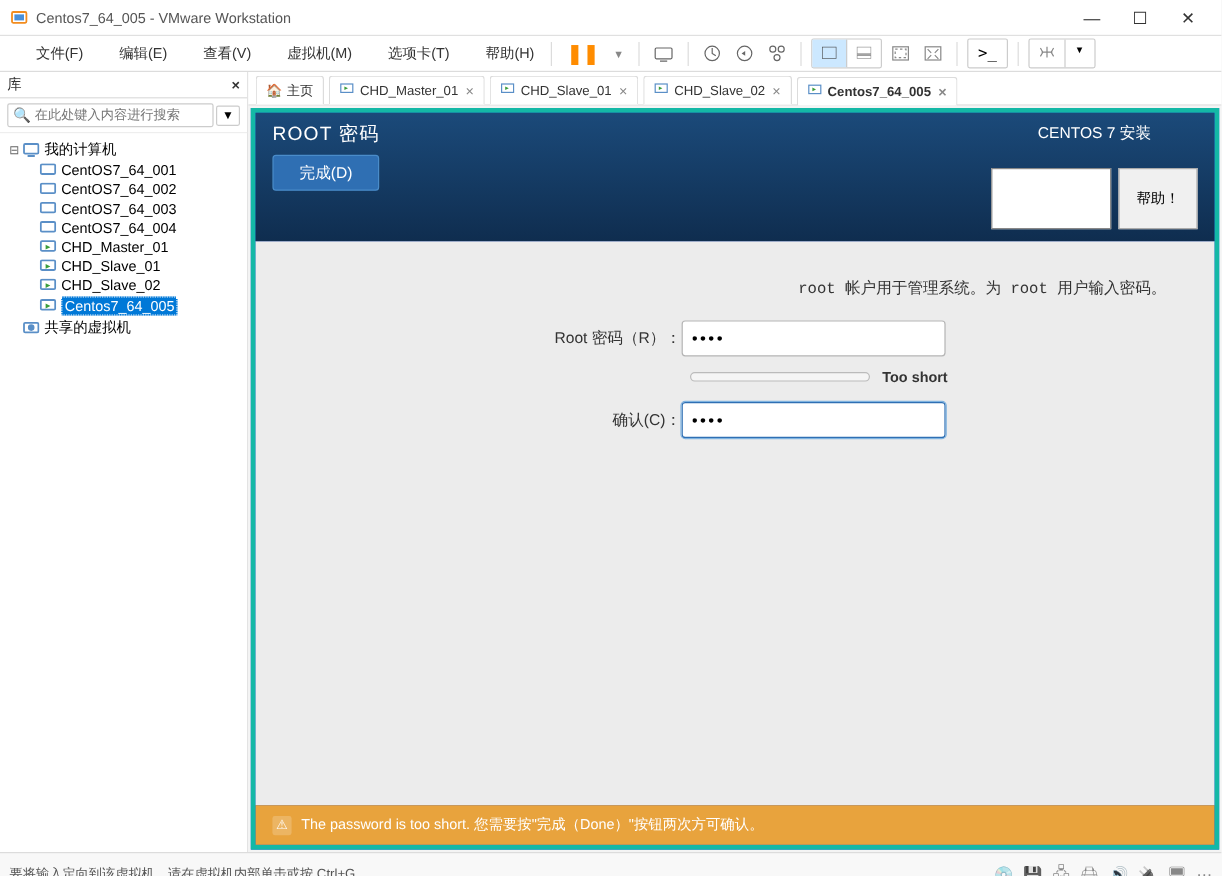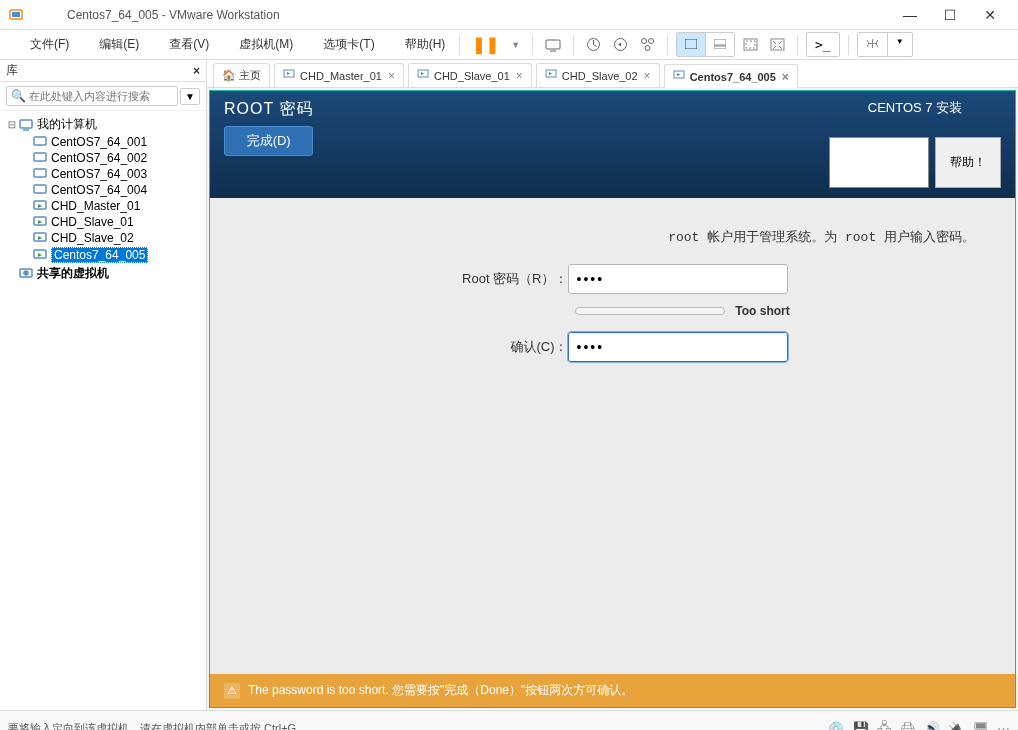--- a/index.html
+++ b/index.html
@@ -1,19 +1,19 @@
 <!DOCTYPE html>
 <html><head>
 <meta charset="utf-8">
 <style>
 * { margin: 0; padding: 0; box-sizing: border-box; font-family: "Microsoft YaHei", "Segoe UI", sans-serif; }
 body { width: 1018px; height: 730px; background: #fff; overflow: hidden; font-size: 12px; }
 
 
-.titlebar { height: 30px; display: flex; align-items: center; padding: 0 8px; border-bottom: 1px solid #e0e0e0; gap: 37px; }
+.titlebar { height: 30px; display: flex; align-items: center; padding: 0 8px; border-bottom: 1px solid #e0e0e0; }
 .titlebar .app-icon { width: 16px; height: 16px; margin-right: 6px; display: inline-flex; }
 .titlebar .title { flex: 1; color: #555; font-size: 12px; }
 .titlebar .win-controls { display: flex; gap: 0; }
 .titlebar .win-controls span { width: 40px; height: 30px; display: flex; align-items: center; justify-content: center; color: #333; font-size: 14px; cursor: pointer; }
 
 
 .menubar { height: 30px; display: flex; align-items: center; padding: 0 8px; border-bottom: 1px solid #dcdcdc; background: #fff; }
 .menubar .menu-item { padding: 4px 8px; color: #333; cursor: pointer; font-size: 12px; margin-left: 14px; }
 .menubar .sep { width: 1px; height: 20px; background: #dcdcdc; margin: 0 6px; }
 .menubar .tb-btn { padding: 4px 6px; cursor: pointer; color: #555; display: flex; align-items: center; font-size: 15px; }
@@ -47,21 +47,21 @@
 .content { flex: 1; display: flex; flex-direction: column; background: #f4f4f4; }
 
 
 .tabs { height: 28px; display: flex; align-items: flex-end; padding: 0 6px; gap: 4px; background: #fff; border-bottom: 1px solid #dcdcdc; }
 .tab { display: flex; align-items: center; gap: 4px; padding: 4px 8px; border: 1px solid #dcdcdc; border-bottom: none; border-radius: 3px 3px 0 0; background: #fff; font-size: 11px; color: #333; cursor: pointer; height: 24px; }
 .tab.active { font-weight: bold; background: #fff; position: relative; top: 1px; }
 .tab .tab-close { color: #888; margin-left: 2px; font-size: 12px; }
 .tab .tab-icon { width: 13px; height: 13px; display: inline-flex; }
 
 
-.vm-screen { flex: 1; display: flex; flex-direction: column; background: #1d4ed8; margin: 2px; border: 1px solid #14b8a6; position: relative; }
+.vm-screen { flex: 1; display: flex; flex-direction: column; background: #1d4ed8; margin: 2px; border: 4px solid #14b8a6; position: relative; }
 
 .installer-header { background: #16385f; background: linear-gradient(to bottom, #1b4a7a, #0f2d4f); color: #fff; padding: 8px 14px 10px 14px; display: flex; align-items: flex-start; position: relative; }
 .installer-header .left-col { display: flex; flex-direction: column; gap: 6px; }
 .installer-header h1 { font-size: 16px; font-weight: normal; letter-spacing: 1px; }
 .done-btn { background: #2f6fb3; border: 1px solid #4a8cc9; color: #fff; padding: 5px 14px; font-size: 13px; border-radius: 3px; cursor: pointer; }
 .installer-header .right-col { margin-left: auto; display: flex; flex-direction: column; align-items: center; gap: 20px; }
 .right-col .subtitle { font-size: 13px; }
 .right-row2 { display: flex; gap: 6px; }
 .kb-ind { background: #fff; border: 1px solid #888; padding: 3px 8px; font-size: 12px; display: flex; align-items: center; gap: 4px; min-width: 100px; }
 .help-btn { background: #f0f0f0; border: 1px solid #aaa; padding: 16px 14px; font-size: 12px; cursor: pointer; }
@@ -262,21 +262,21 @@
         </div>
       <div class="tree-row l2 selected">
           <span class="icon">
             <svg width="14" height="12">
               <rect x="1" y="1" width="12" height="8" rx="1" fill="none" stroke="#5a8fc7" stroke-width="1.5"></rect>
               <path d="M5 4l4 2-4 2z" fill="#3a9d3a"></path>
             </svg>
           </span>
           <span class="label">Centos7_64_005</span>
         </div>
-      <div class="tree-row l1" style="padding-left:16px;font-weight:bold;">
+      <div class="tree-row l1" style="padding-left:16px;">
         <span class="icon">
             <svg width="14" height="12" class="vm-icon-svg">
               <rect x="1" y="1" width="12" height="8" rx="1"></rect>
               <circle cx="7" cy="5" r="2" fill="#5a8fc7"></circle>
             </svg>
           </span>
         <span class="label">共享的虚拟机</span>
       </div>
     </div>
   </div>

